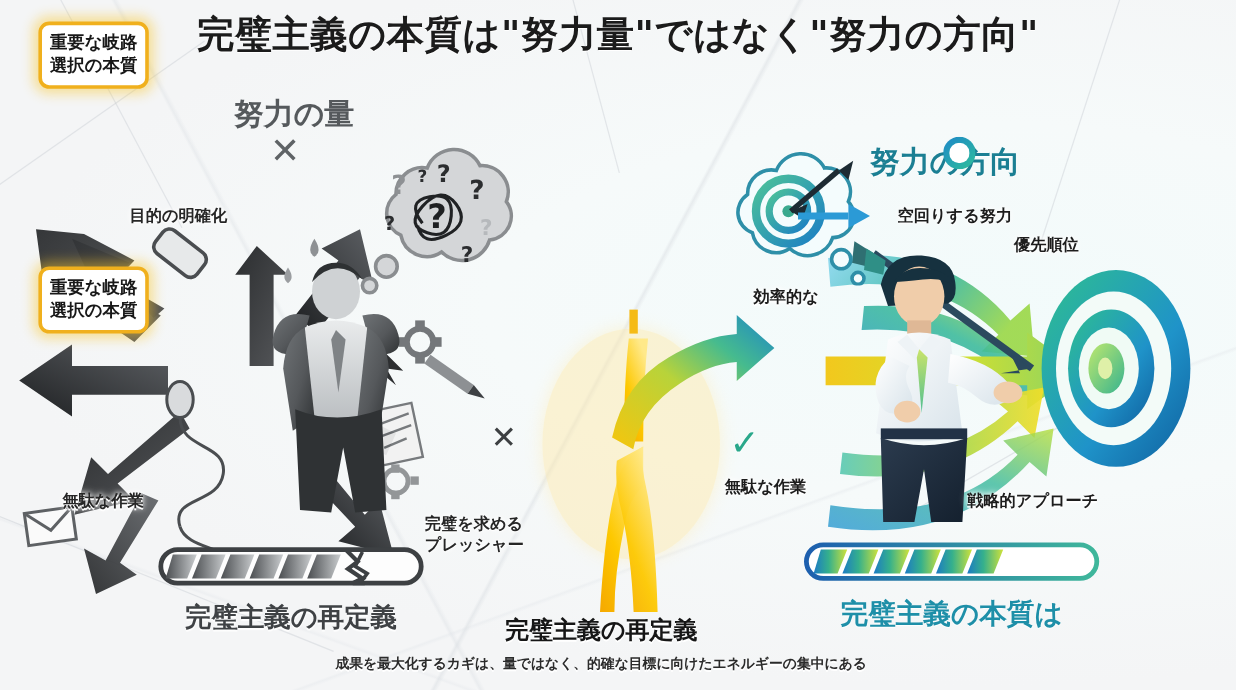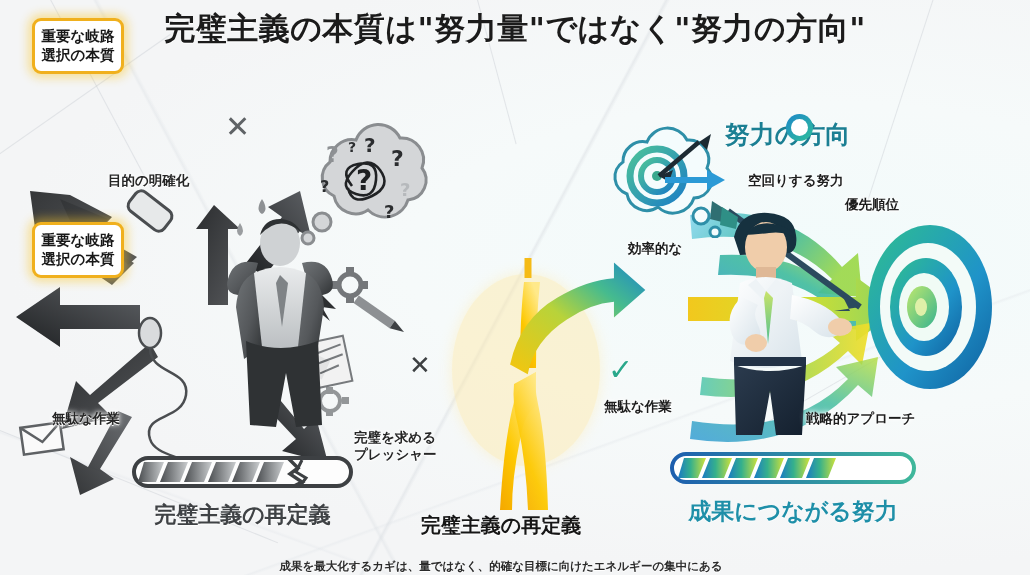--- a/index.html
+++ b/index.html
@@ -113,36 +113,37 @@
   .bar-cap {
     font-size: 22px; font-weight: bold; margin-top: 4px;
     text-shadow: 0 1px 1px rgba(255,255,255,.95);
   }
   #cap-left { color: #3f4245; }
   #cap-right { color: #1e8fa8; font-size: 23px; }
 
   
   #footer { position: absolute; left: 0; top: 512px; width: 1002px; text-align: center; z-index: 45; }
   #footer-title { font-size: 20px; font-weight: bold; color: #161616; text-shadow: 0 1px 0 #fff; }
-  #footer-sub { font-size: 11.5px; font-weight: bold; color: #2b2b2b; margin-top: 20px; text-shadow: 0 1px 0 #fff; }
+  #footer-sub { font-size: 11.5px; font-weight: bold; color: #2b2b2b; margin-top: 7px; text-shadow: 0 1px 0 #fff; }
 </style>
 </head>
 <body>
 
 <div id="stage">
 
   <div class="tex" style="left:30px;  top:-40px; width:260px; transform:rotate(62deg);"></div>
   <div class="tex" style="left:-10px; top:160px; width:220px; transform:rotate(-35deg);"></div>
   <div class="tex" style="left:0px;   top:430px; width:300px; transform:rotate(22deg);"></div>
   <div class="tex" style="left:940px; top:-20px; width:240px; transform:rotate(108deg);"></div>
   <div class="tex" style="left:980px; top:300px; width:260px; transform:rotate(150deg);"></div>
   <div class="tex" style="left:470px; top:-30px; width:180px; transform:rotate(75deg);"></div>
 
   <div id="title">完璧主義の本質は"努力量"ではなく"努力の方向"</div>
 
+  <div id="left-head" class="sec-head">努力の量</div>
   <div id="left-x">✕</div>
 
   <svg id="left-zone" viewBox="0 0 450 400">
     <defs>
       <linearGradient id="gblk" x1="0" y1="0" x2="1" y2="1">
         <stop offset="0%" stop-color="#2b2d2f"></stop>
           <stop offset="100%" stop-color="#56585b"></stop>
       </linearGradient>
       <linearGradient id="gblk2" x1="0" y1="1" x2="1" y2="0">
         <stop offset="0%" stop-color="#1e2022"></stop>
@@ -494,21 +495,21 @@
       <rect x="4" y="6" width="242" height="28" rx="14" fill="#ffffff" stroke="url(#rborder)" stroke-width="4"></rect>
       <g fill="url(#rbar)">
         <polygon points="16,10 38,10 30,30 10,30"></polygon>
         <polygon points="42,10 64,10 56,30 34,30"></polygon>
         <polygon points="68,10 90,10 82,30 60,30"></polygon>
         <polygon points="94,10 116,10 108,30 86,30"></polygon>
         <polygon points="120,10 142,10 134,30 112,30"></polygon>
         <polygon points="146,10 168,10 160,30 138,30"></polygon>
       </g>
     </svg>
-    <div class="bar-cap" id="cap-right">成果につながる努力</div>
+    <div class="bar-cap" id="cap-right">完璧主義の本質は</div>
   </div>
 
   <div id="footer">
     <div id="footer-title">完璧主義の再定義</div>
     <div id="footer-sub">成果を最大化するカギは、量ではなく、的確な目標に向けたエネルギーの集中にある</div>
   </div>
 
 </div>
 
 </body></html>

